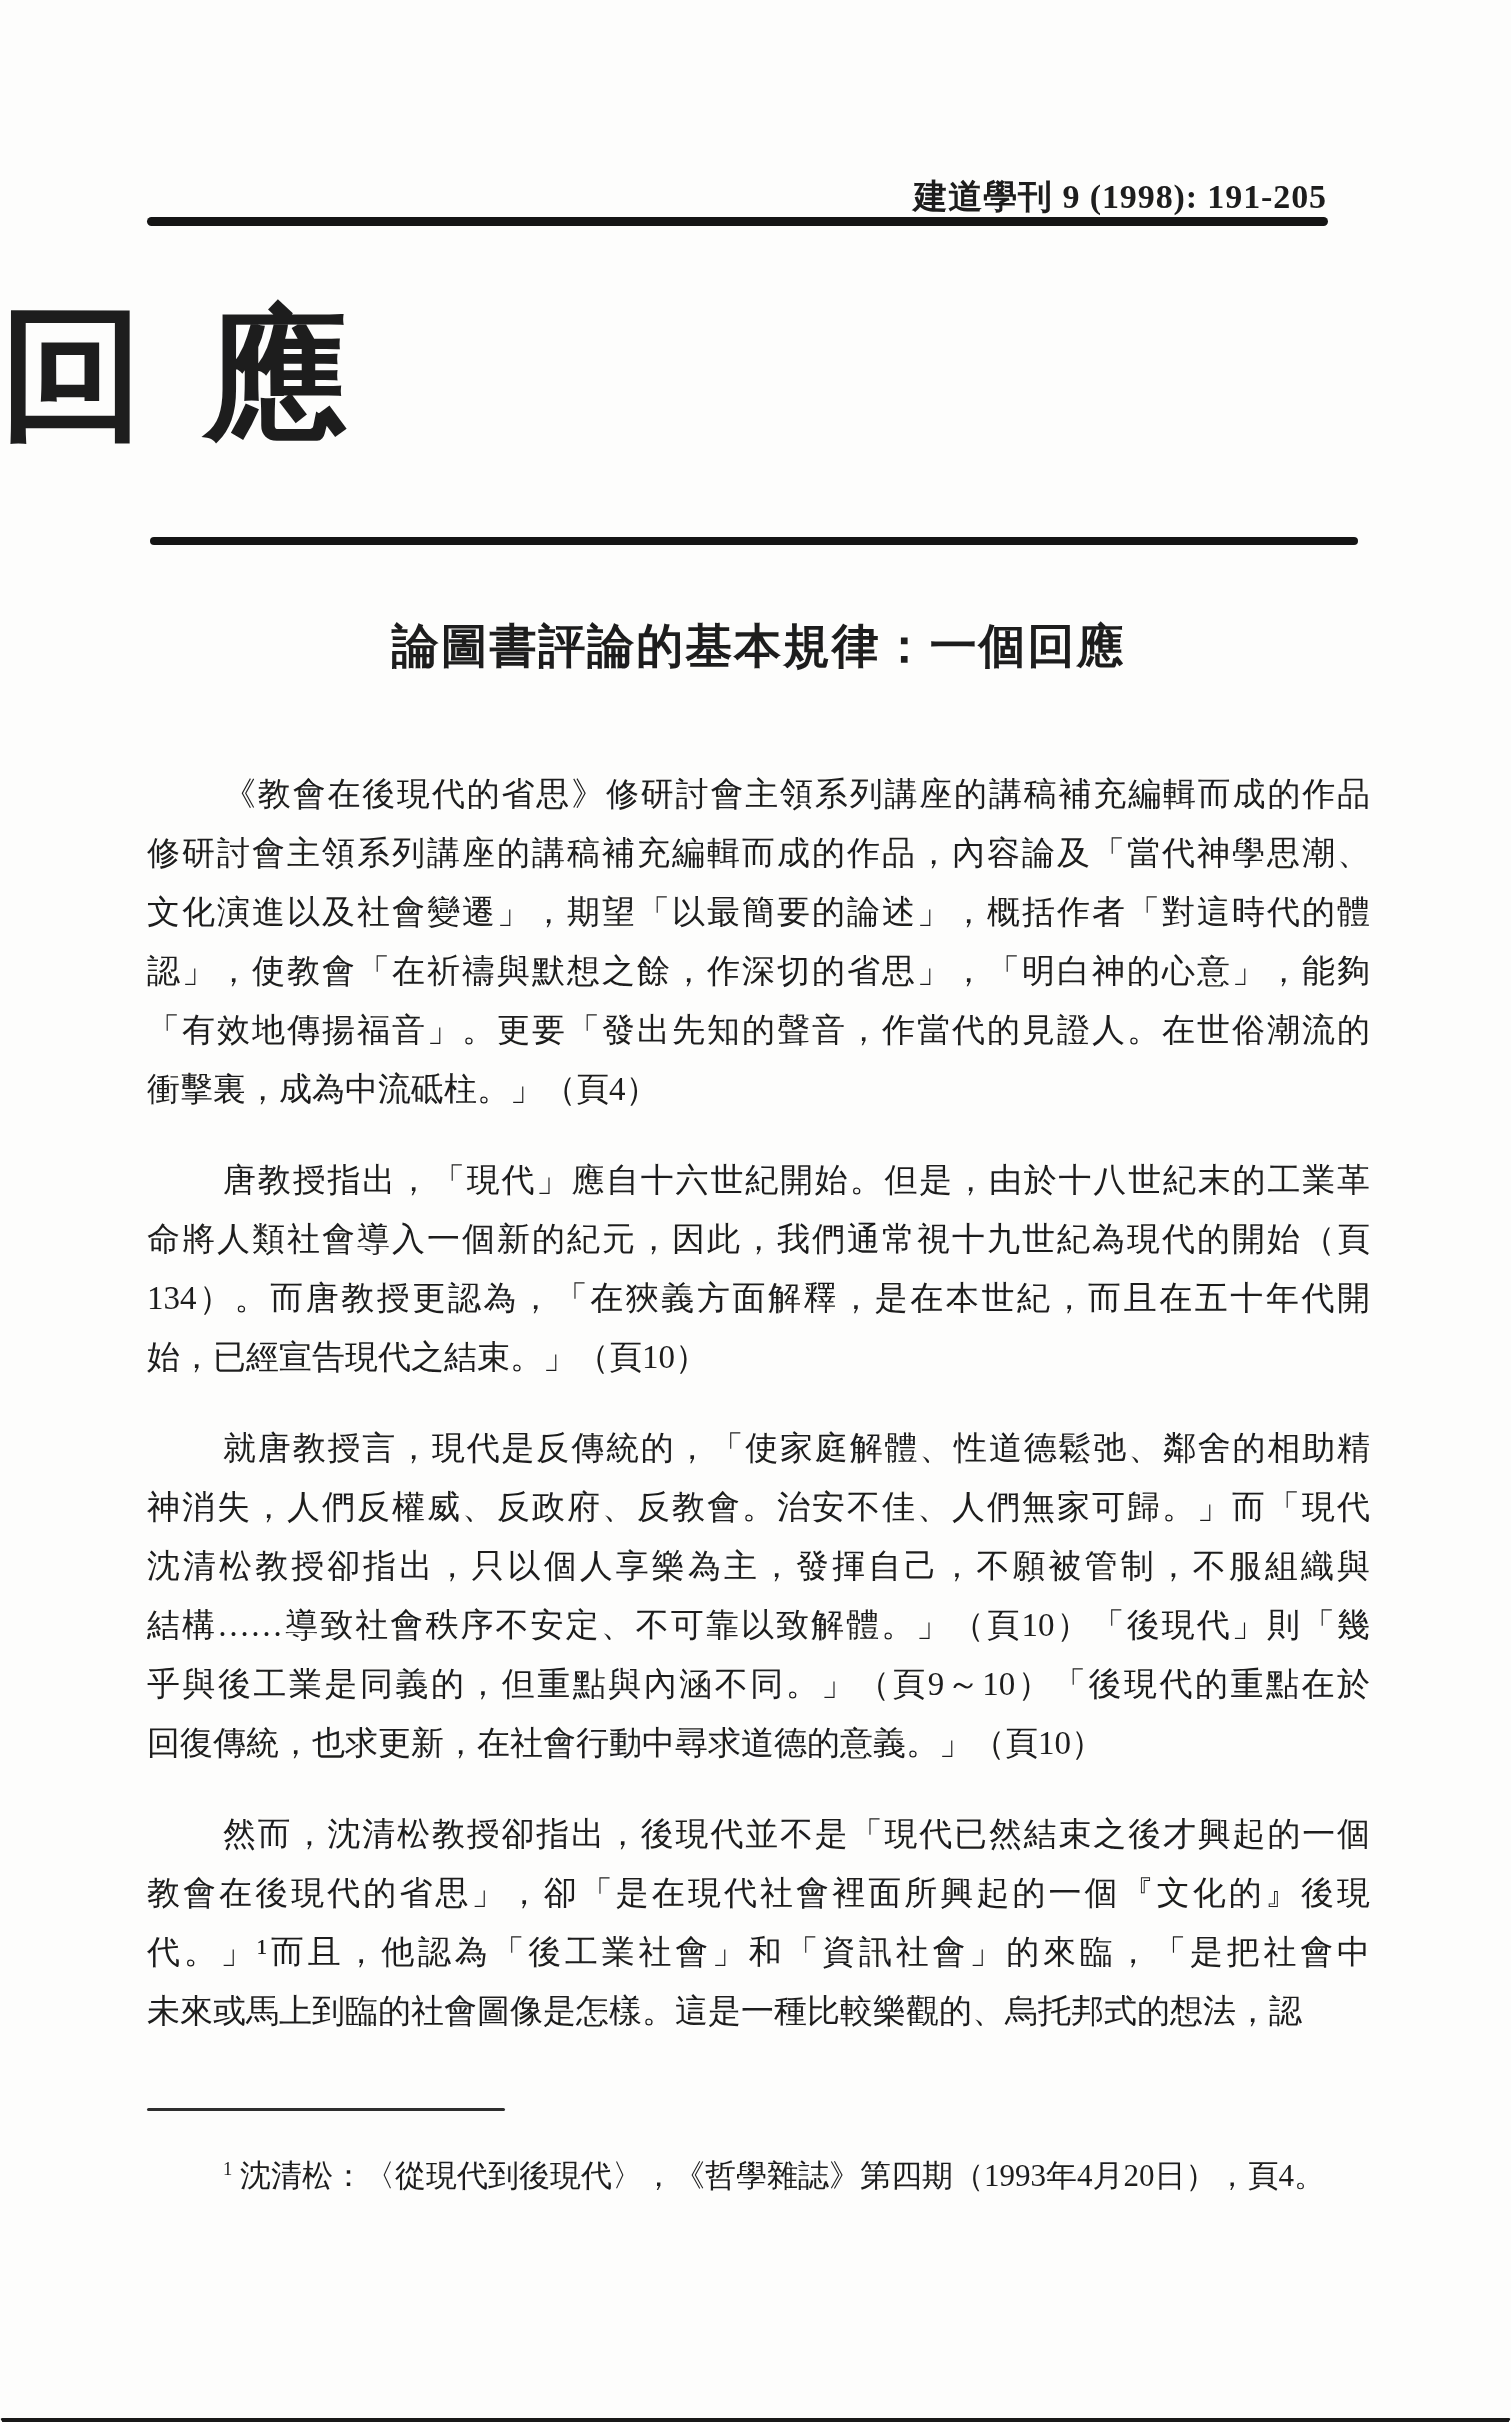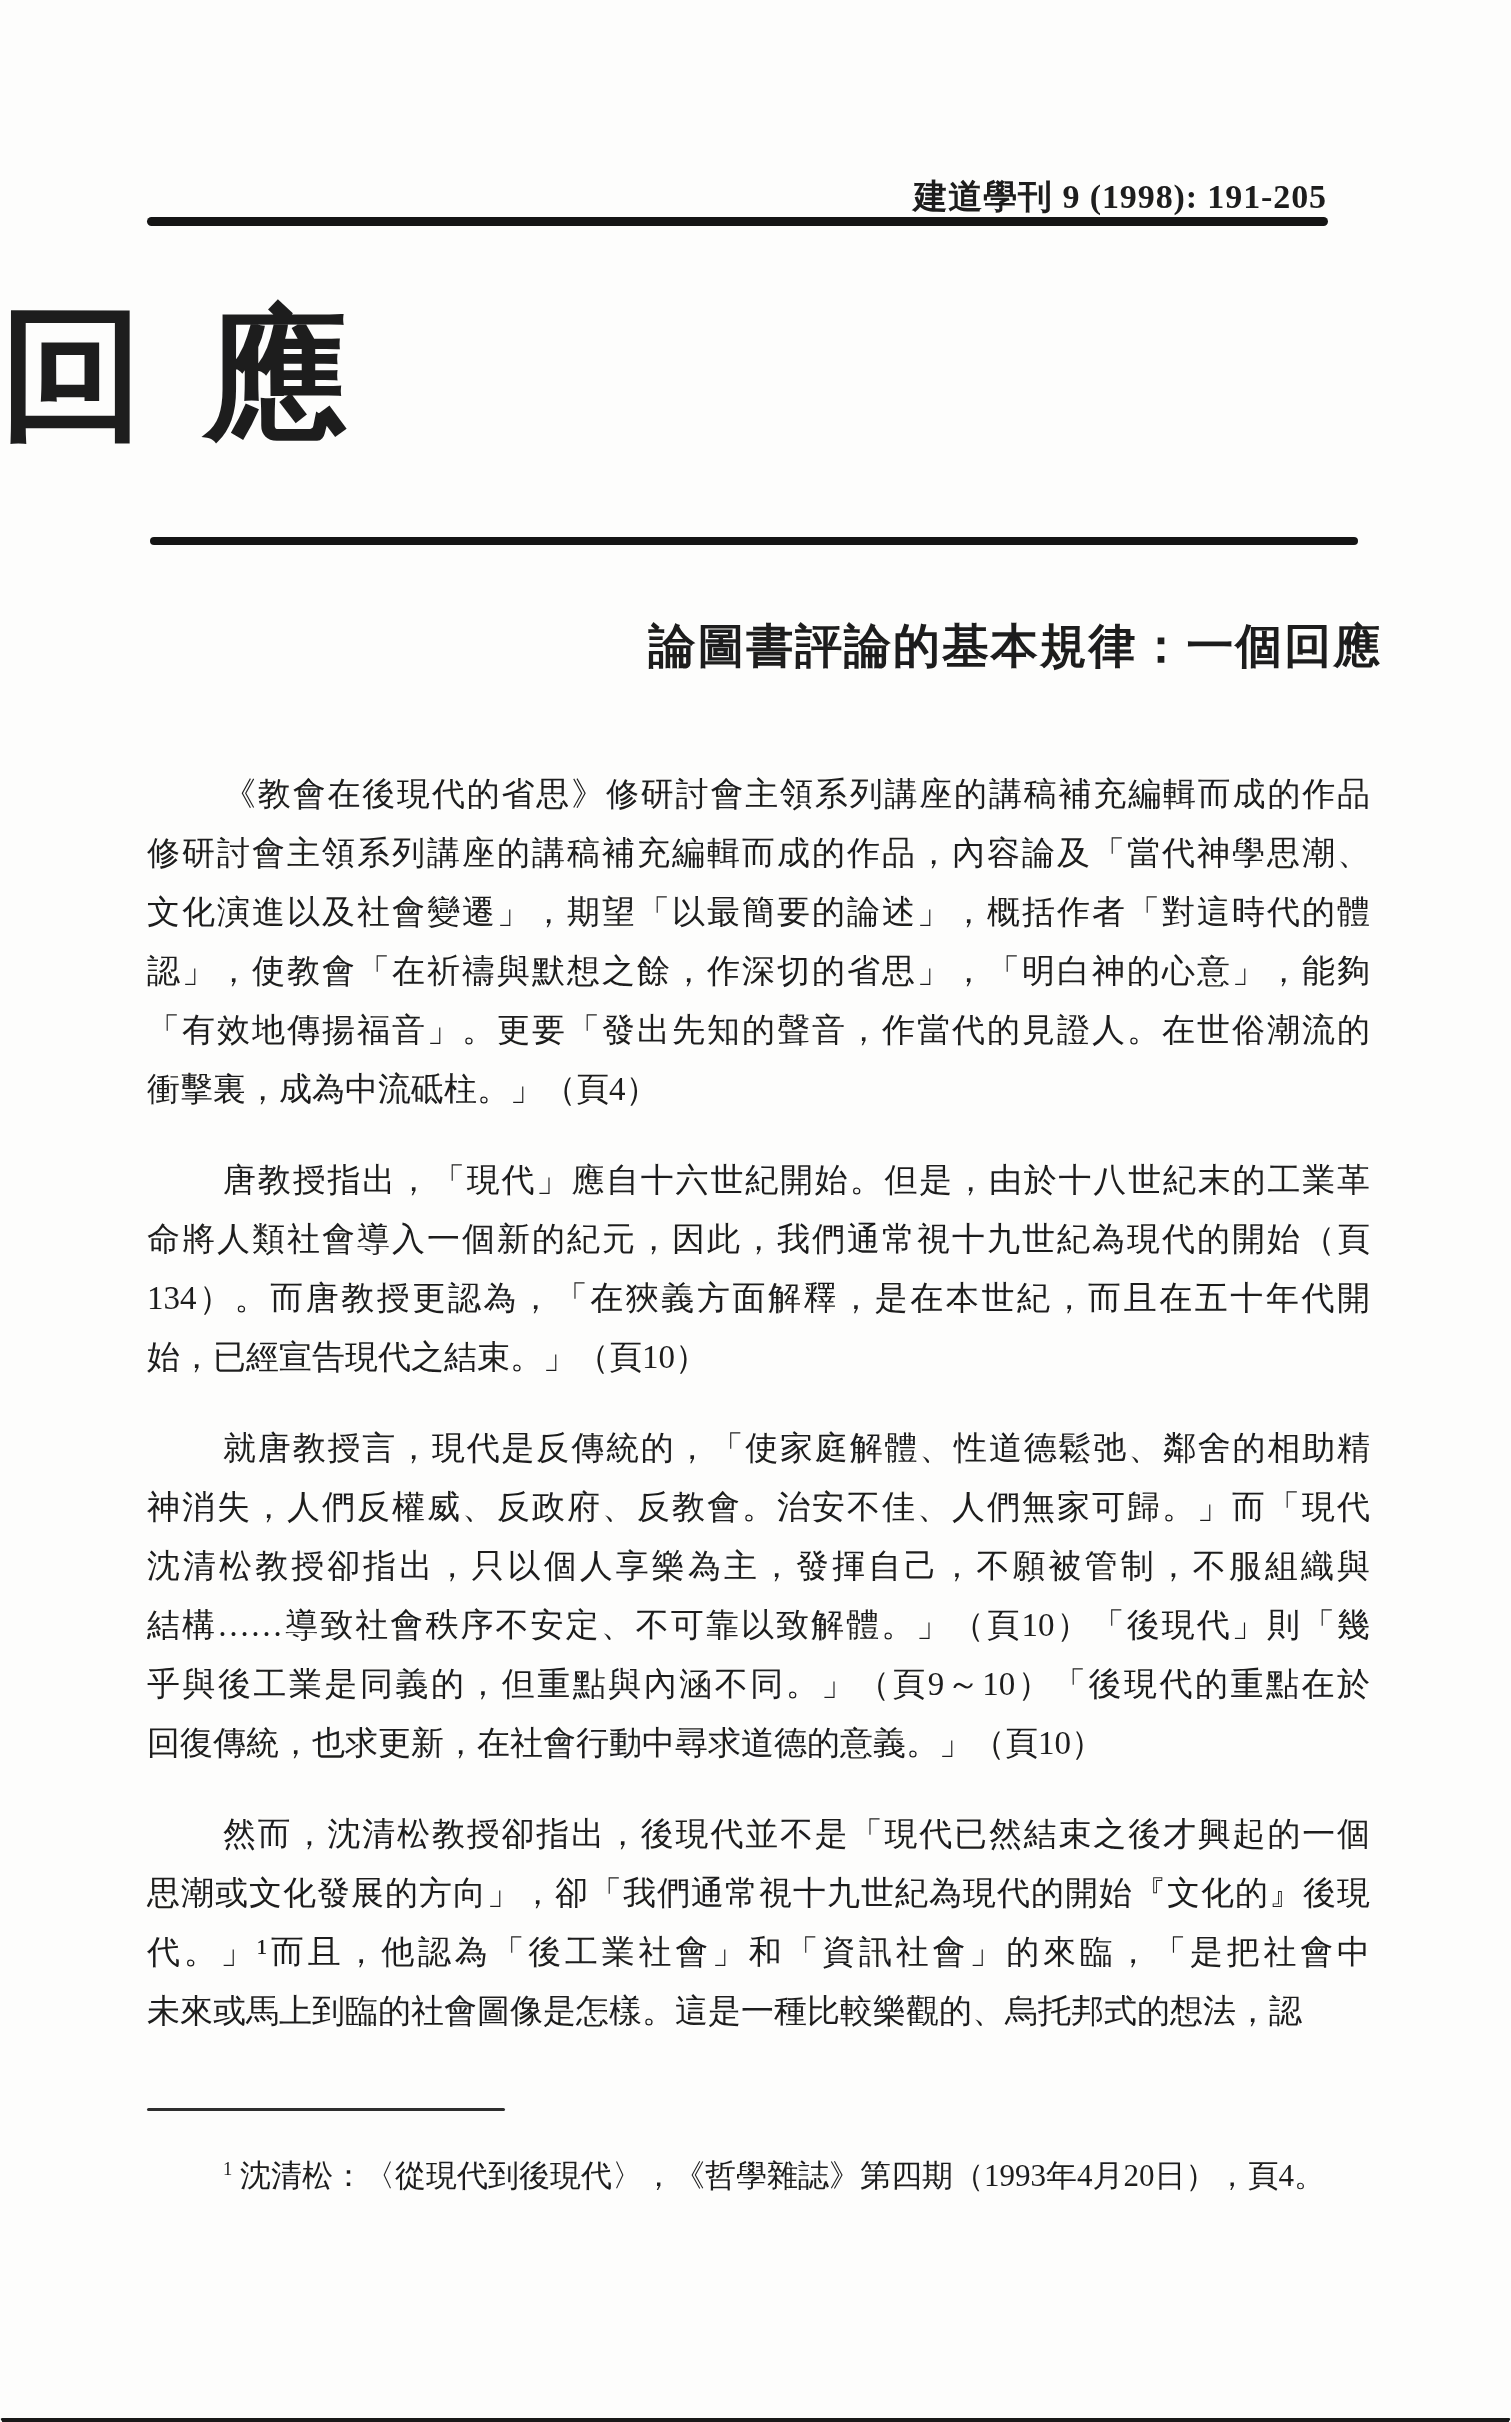--- a/index.html
+++ b/index.html
@@ -65,23 +65,23 @@
     left: 150px;
     width: 1208px;
     height: 7.6px;
     background: var(--rule);
   }
 
   
   .article-title {
     position: absolute;
     top: 615px;
-    left: 159px;
+    left: 147px;
     width: 1223px;
-    text-align: right;
+    text-align: center;
     font-family: "Liberation Sans", "DejaVu Sans", sans-serif;
     font-weight: bold;
     font-size: 47px;
     letter-spacing: 1.9px;
     white-space: nowrap;
   }
 
   
   .body-text {
     position: absolute;
@@ -166,21 +166,21 @@
       <div class="para">
         <div class="line first">就唐教授言，現代是反傳統的，「使家庭解體、性道德鬆弛、鄰舍的相助精</div>
         <div class="line">神消失，人們反權威、反政府、反教會。治安不佳、人們無家可歸。」而「現代</div>
         <div class="line">沈清松教授卻指出，只以個人享樂為主，發揮自己，不願被管制，不服組織與</div>
         <div class="line">結構……導致社會秩序不安定、不可靠以致解體。」（頁10）「後現代」則「幾</div>
         <div class="line">乎與後工業是同義的，但重點與內涵不同。」（頁9～10）「後現代的重點在於</div>
         <div class="line plast">回復傳統，也求更新，在社會行動中尋求道德的意義。」（頁10）</div>
       </div>
       <div class="para">
         <div class="line first">然而，沈清松教授卻指出，後現代並不是「現代已然結束之後才興起的一個</div>
-        <div class="line">思潮或文化發展的方向」，卻「我們通常視十九世紀為現代的開始『文化的』後現</div>
+        <div class="line">教會在後現代的省思」，卻「是在現代社會裡面所興起的一個『文化的』後現</div>
         <div class="line">代。」¹而且，他認為「後工業社會」和「資訊社會」的來臨，「是把社會中</div>
         <div class="line plast">未來或馬上到臨的社會圖像是怎樣。這是一種比較樂觀的、烏托邦式的想法，認</div>
       </div>
     </div>
 
   <div class="fn-sep"></div>
 
   <div class="footnote"><sup class="fn-sup">1</sup><span>沈清松：〈從現代到後現代〉，《哲學雜誌》第四期（1993年4月20日），頁4。</span></div>
 
   <div class="bottom-edge"></div>

